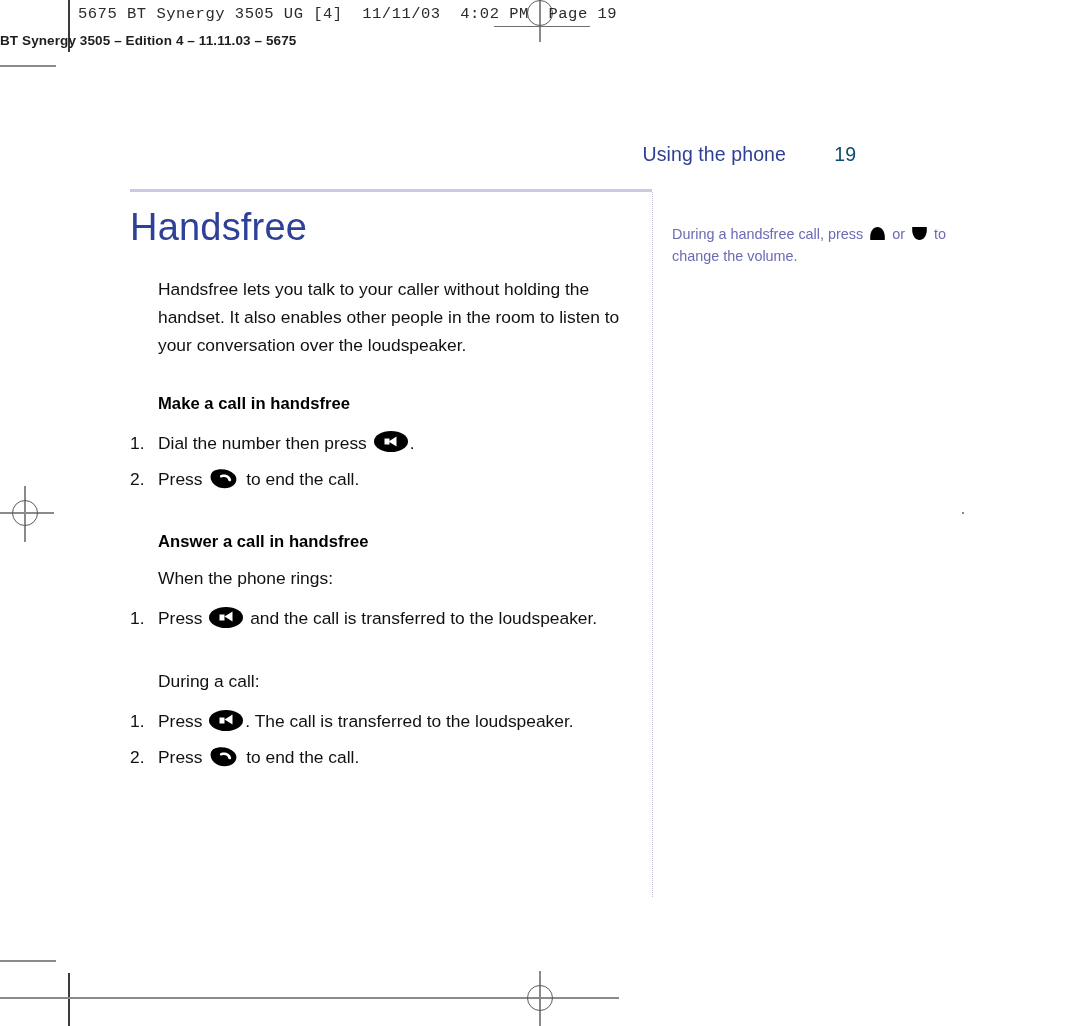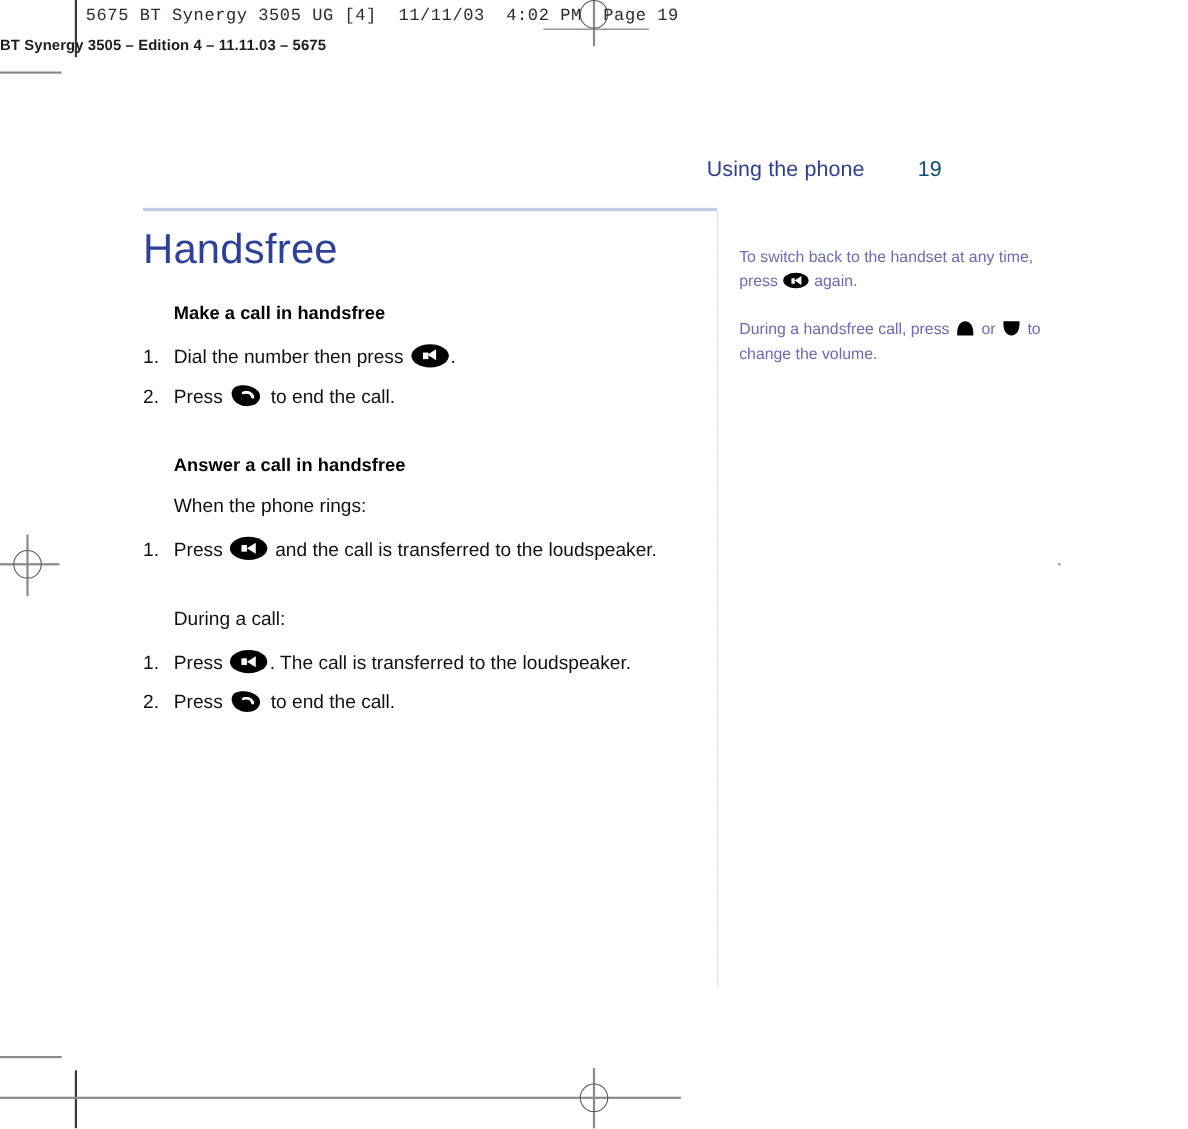--- a/index.html
+++ b/index.html
@@ -294,20 +294,21 @@
 
   <div class="page-head">
     <span class="section-name">Using the phone</span>
     <span class="folio">19</span>
   </div>
   <div class="head-rule"></div>
   <div class="col-divider"></div>
 
   <div class="main-col">
     <h1 class="doc-title">Handsfree</h1>
+    <p class="intro">Handsfree lets you talk to your caller without holding the handset. It also enables other people in the room to listen to your conversation over the loudspeaker.</p>
 
     <h2 class="sub-head">Make a call in handsfree</h2>
     <div class="step">
       <span class="num">1.</span>
       <span class="txt">
         <span>Dial the number then press</span>
         <span class="icon ico-speaker"><span class="spk">
               <span class="body"></span>
               <span class="cone"></span>
             </span></span><span>.</span>
@@ -366,28 +367,20 @@
             <path d="M12.0 8.0 C16.5 6.6 21.0 8.6 22.0 12.2 C22.4 13.6 21.6 14.6 20.4 14.3 C19.4 14.0 19.2 13.0 18.8 12.0 C18.1 10.2 15.4 9.4 13.3 10.2 C12.0 10.7 11.0 10.2 10.9 9.4 C10.8 8.7 11.2 8.25 12.0 8.0 Z" fill="#ffffff"></path>
           </svg>
         </span>
         <span>to end the call.</span>
       </span>
     </div>
   </div>
 
   <div class="side-col">
     <p class="side-note">
-      <span>To switch back to the handset at any time, press</span>
-      <span class="icon ico-speaker sm"><span class="spk">
-            <span class="body"></span>
-            <span class="cone"></span>
-          </span></span>
-      <span>again.</span>
-    </p>
-    <p class="side-note">
       <span>During a handsfree call, press</span>
       <span class="icon ico-tri">
         <svg viewBox="0 0 17 15" width="17" height="15" aria-hidden="true">
           <path d="M1.2 14 L1.2 11.0 C1.2 5.0 4.6 1.0 8.5 1.0 C12.4 1.0 15.8 5.0 15.8 11.0 L15.8 14 Z" fill="#000000"></path>
         </svg>
       </span>
       <span>or</span>
       <span class="icon ico-tri">
         <svg viewBox="0 0 17 15" width="17" height="15" aria-hidden="true">
           <path d="M1.2 1.0 L1.2 4.0 C1.2 10.0 4.6 14.0 8.5 14.0 C12.4 14.0 15.8 10.0 15.8 4.0 L15.8 1.0 Z" fill="#000000"></path>

